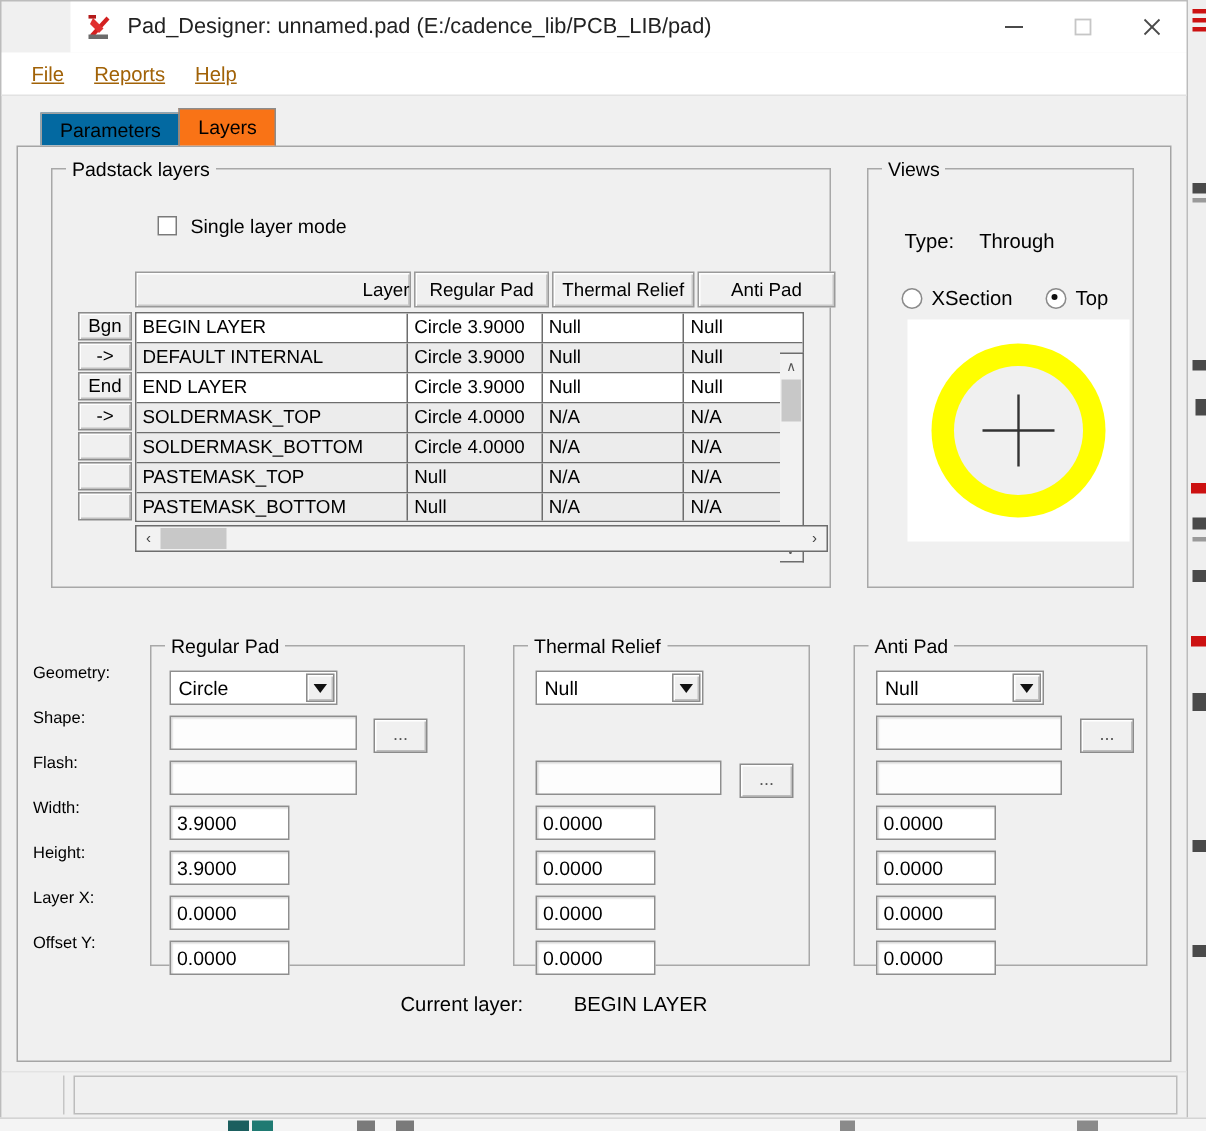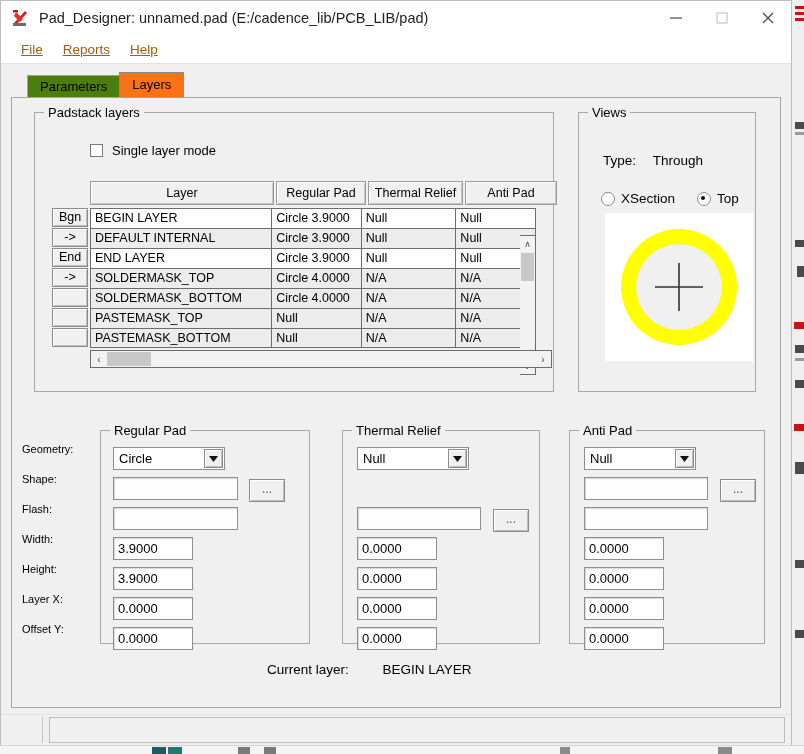--- a/index.html
+++ b/index.html
@@ -43,20 +43,21 @@
     overflow: hidden;
   }
 
   
   #titlebar {
     position: relative;
     height: 34px;
     background: #ffffff;
     display: flex;
     align-items: center;
+    margin-left: 46px;
   }
   #title-icon {
     width: 20px; height: 20px;
     margin-left: 9px;
     margin-right: 9px;
     position: relative;
     flex: none;
   }
   #title-text {
     font-size: 14.5px;
@@ -99,21 +100,21 @@
     margin: 7px 0 0 26px;
     display: flex;
     align-items: flex-end;
   }
   .tab {
     position: relative;
     height: 22px;
     line-height: 22px;
     padding: 0 12px;
     font-size: 13px;
-    background: #4d7c0f;
+    background: #0369a1;
     border: 1px solid #a0a0a0;
     border-bottom: none;
     margin-right: -1px;
     box-sizing: border-box;
   }
   .tab.active {
     height: 25px;
     line-height: 24px;
     background: #f97316;
     border-color: #8c8c8c;
@@ -181,21 +182,21 @@
   .hcell {
     border: 1px solid #9a9a9a;
     background: #f0f0f0;
     box-shadow: inset 1px 1px 0 #ffffff, inset -1px -1px 0 #c8c8c8;
     font-size: 12.5px;
     line-height: 22px;
     text-align: center;
     box-sizing: border-box;
     margin-right: 2px;
   }
-  .hcell.layer { width: 184px; }
+  .hcell.layer { width: 184px; text-align: right; }
   .hcell.reg   { width: 90px; }
   .hcell.thm   { width: 95px; }
   .hcell.anti  { width: 92px; }
 
   .tbl-body {
     position: absolute;
     left: 0; top: 27px;
     width: 500px;
     height: 140px;
   }
@@ -528,21 +529,21 @@
   <div id="tabstrip">
     <div class="tab"><span>Parameters</span></div>
     <div class="tab active"><span>Layers</span></div>
   </div>
 
   <div id="tabpage">
 
     <div class="group" id="padstack-group" style="left:22px; top:14px; width:520px; height:280px;">
       <div class="legend">Padstack layers</div>
 
-      <div class="cbrow" style="left:55px; top:30px;">
+      <div class="cbrow" style="left:70px; top:30px;">
         <div class="checkbox"></div>
         <span>Single layer mode</span>
       </div>
 
       <div id="layer-table">
 
         <div class="tbl-head">
           <div class="hcell layer">Layer</div>
           <div class="hcell reg">Regular Pad</div>
           <div class="hcell thm">Thermal Relief</div>

